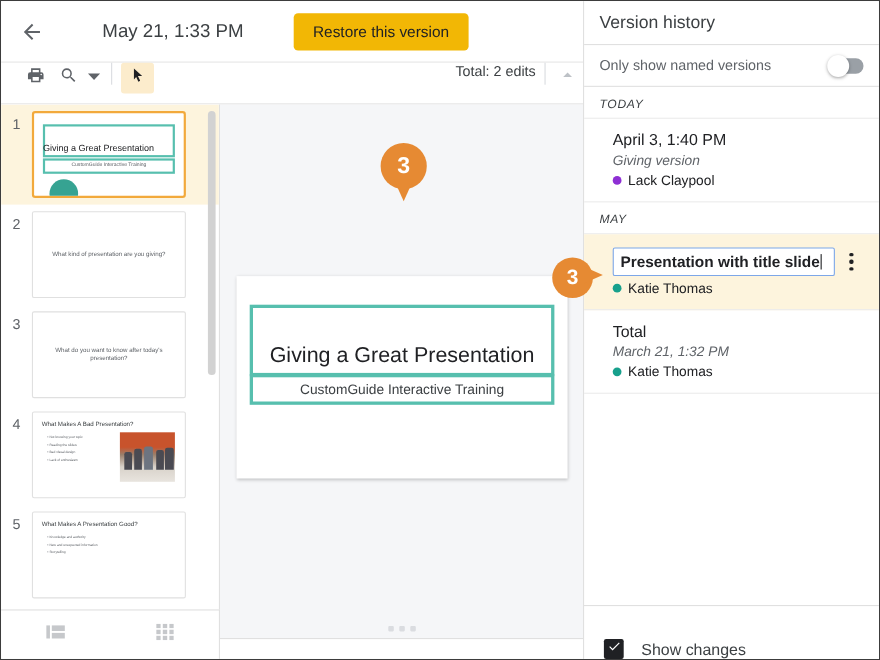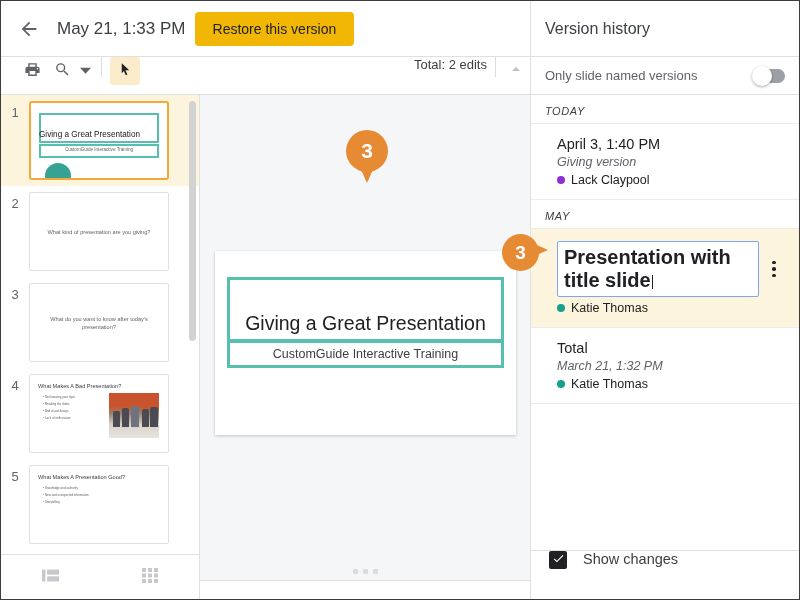--- a/index.html
+++ b/index.html
@@ -16,21 +16,21 @@
     background: #ffffff;
     overflow: hidden;
   }
 
   
   .topbar {
     position: absolute; left: 0; top: 0;
     width: 529px; height: 56px;
     background: #fff;
     border-bottom: 1px solid #e0e0e0;
-    display: flex; align-items: center;
+    display: flex; align-items: center; gap: 36px;
   }
   .back-btn {
     width: 40px; height: 40px; margin-left: 8px;
     display: flex; align-items: center; justify-content: center;
     border-radius: 50%;
   }
   .back-btn svg { display: block; }
   .version-date {
     font-size: 17px; color: #3c4043; margin-left: 8px;
     white-space: nowrap;
@@ -237,21 +237,21 @@
 
   
   .vpanel {
     position: absolute; left: 529px; top: 0;
     width: 269px; height: 598px;
     background: #fff;
     border-left: 1px solid #e0e0e0;
     overflow: hidden;
   }
   .vp-head {
-    height: 56px; display: flex; align-items: center;
+    height: 40px; display: flex; align-items: center;
     padding-left: 14px;
     border-bottom: 1px solid #e0e0e0;
     font-size: 16px; color: #3c4043;
   }
   .vp-toggle-row {
     height: 38px; display: flex; align-items: center;
     padding: 0 14px;
     border-bottom: 1px solid #e0e0e0;
   }
   .vp-toggle-label { flex: 1; font-size: 13px; color: #5f6368; }
@@ -289,21 +289,21 @@
     width: 8px; height: 8px; border-radius: 50%;
     margin-right: 6px; flex: none;
   }
   .name-input-row { display: flex; align-items: center; }
   .name-input {
     flex: 1;
     border: 1px solid #7da7e8;
     background: #fff;
     border-radius: 2px;
     padding: 4px 6px;
-    font-size: 20px; font-weight: bold; color: #202124;
+    font-size: 14px; font-weight: bold; color: #202124;
     font-family: "Liberation Sans", sans-serif;
     position: relative;
   }
   .caret-bar {
     display: inline-block; width: 1px; height: 14px;
     background: #202124; vertical-align: -2px; margin-left: 1px;
   }
   .kebab {
     width: 22px; height: 26px; margin-left: 4px;
     display: flex; flex-direction: column; align-items: center;
@@ -327,21 +327,21 @@
     border-bottom: 8px solid transparent;
     border-left: 18px solid #e68a33;
   }
 
   
   .showchanges {
     position: absolute; left: 529px; top: 549px;
     width: 269px; height: 49px;
     background: #fff;
     border-top: 1px solid #e0e0e0; border-left: 1px solid #e0e0e0;
-    display: flex; align-items: flex-start; padding-left: 18px;
+    display: flex; align-items: flex-end; padding-left: 18px;
   }
   .chk {
     width: 18px; height: 18px; border-radius: 2px;
     background: #202124;
     display: flex; align-items: center; justify-content: center;
     flex: none;
   }
   .sc-label { font-size: 14.5px; color: #3c4043; margin-left: 16px; }
 </style>
 </head>
@@ -513,21 +513,21 @@
     </div>
   </div>
   <div class="canvas-bottombar"></div>
 
   <div class="pin">3</div>
 
   <div class="vpanel">
     <div class="vp-head">Version history</div>
 
     <div class="vp-toggle-row">
-      <div class="vp-toggle-label">Only slide named versions</div>
+      <div class="vp-toggle-label">Only show named versions</div>
       <div class="switch">
         <div class="knob"></div>
       </div>
     </div>
 
     <div class="vp-group">TODAY</div>
 
     <div class="ver-item">
       <div class="ver-name">April 3, 1:40 PM</div>
       <div class="ver-sub">Giving version</div>

